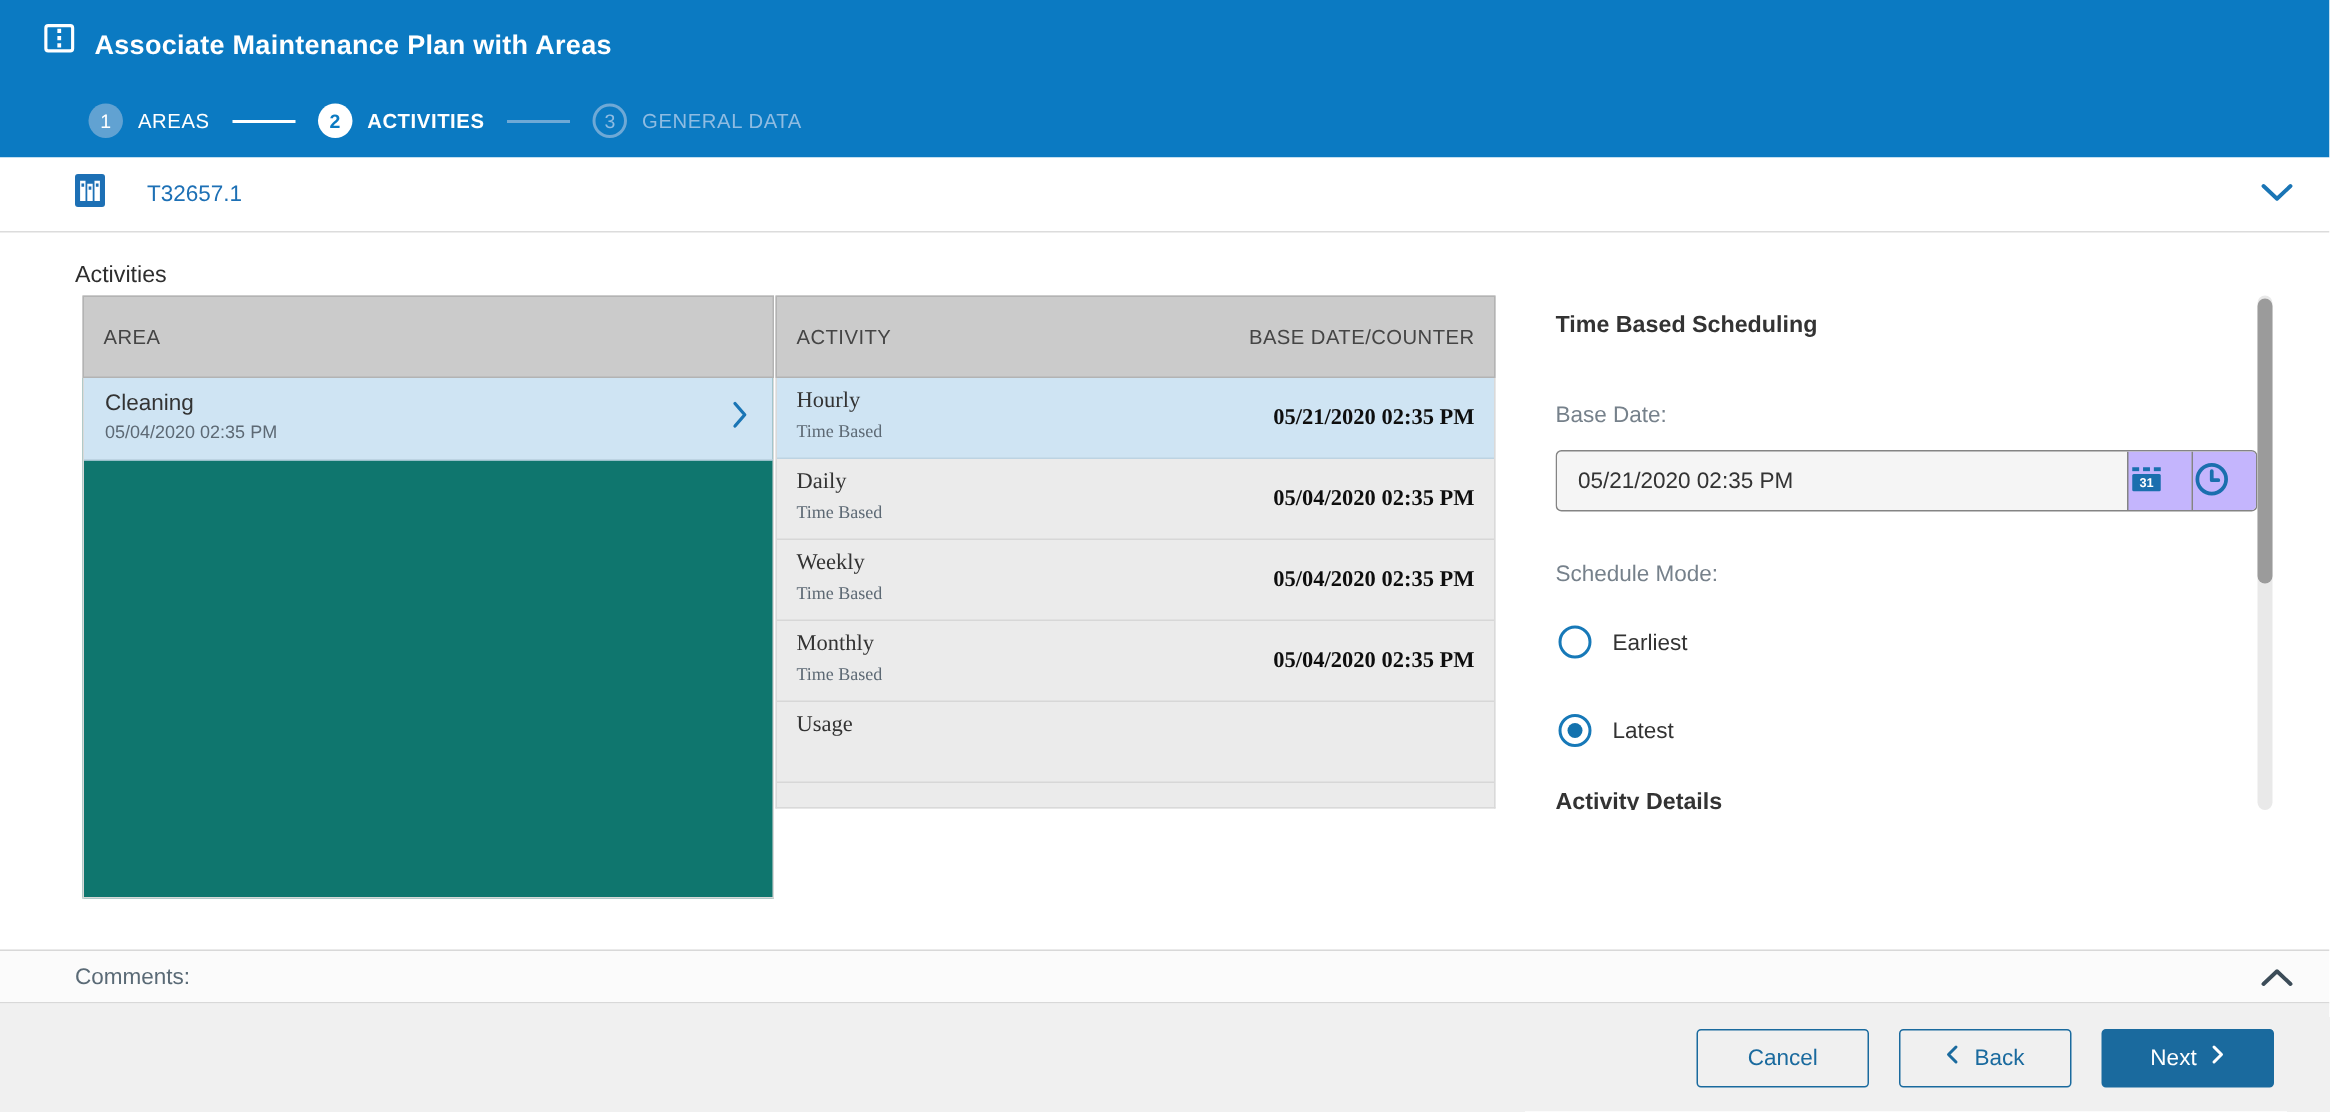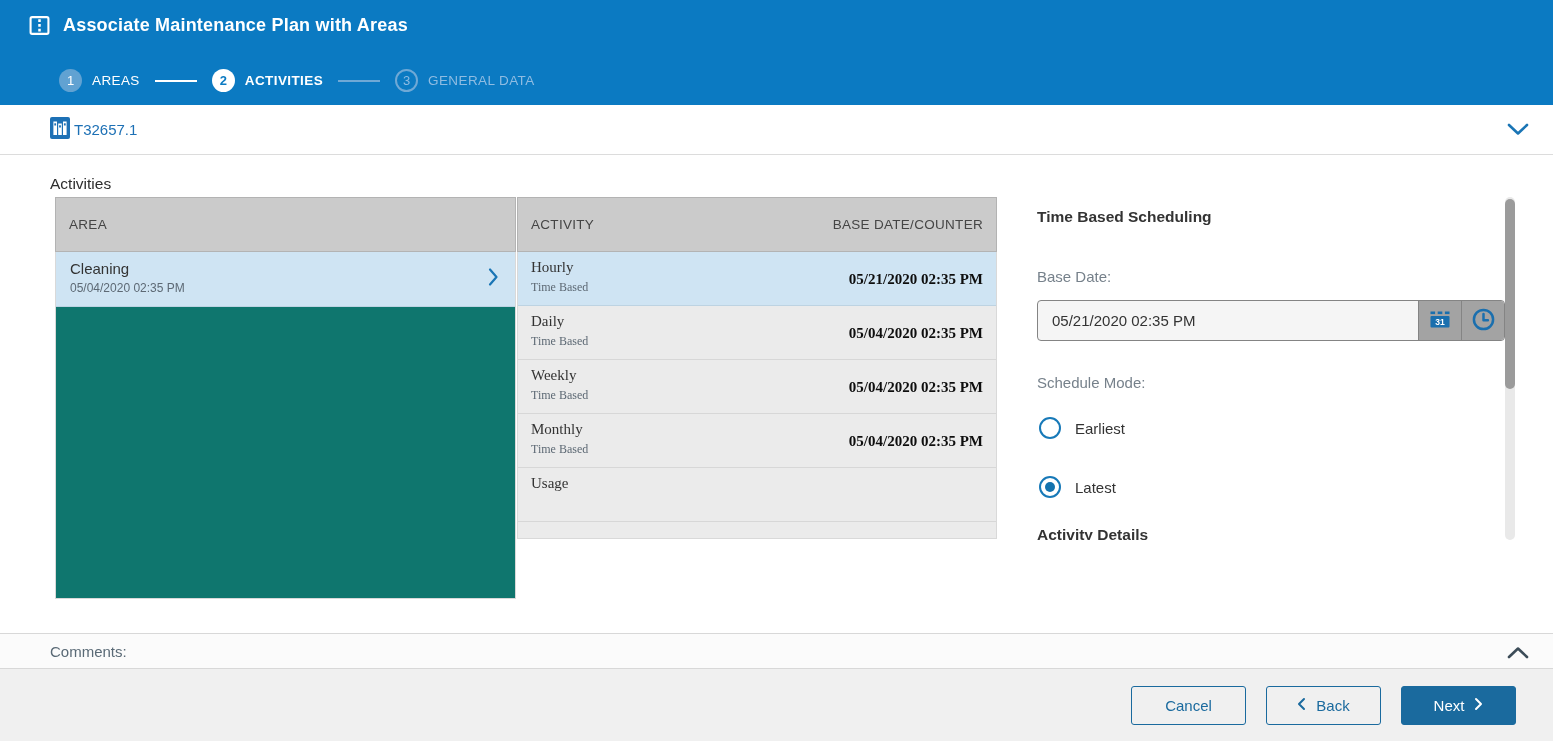--- a/index.html
+++ b/index.html
@@ -4,39 +4,39 @@
 <style>
   * { margin:0; padding:0; box-sizing:border-box; }
   html,body { width:1553px; height:741px; }
   body {
     position:relative; background:#ffffff; overflow:hidden;
     font-family:"Liberation Sans", sans-serif; color:#333;
   }
 
   
   .app-header { position:absolute; top:0; left:0; right:0; height:105px; background:#0b7ac2; }
-  .title-row { position:absolute; top:15px; left:29px; display:flex; align-items:flex-start; gap:13px; }
+  .title-row { position:absolute; top:15px; left:29px; display:flex; align-items:flex-end; gap:13px; }
   .app-title { color:#fff; font-size:18px; font-weight:600; letter-spacing:.2px; }
 
   .steps { position:absolute; top:69px; left:59px; display:flex; align-items:center; }
   .step { display:flex; align-items:center; }
   .step-num { width:23px; height:23px; border-radius:50%; display:flex; align-items:center; justify-content:center; font-size:13px; flex:none; }
   .step.done .step-num { background:#61a2d2; color:#fff; }
   .step.active .step-num { background:#fff; color:#0b7ac2; font-weight:700; }
   .step.upcoming .step-num { border:2px solid #6fa9d6; color:#8fbce2; background:transparent; }
   .step-label { margin-left:10px; font-size:13.5px; letter-spacing:.4px; }
   .step.done .step-label { color:#fff; }
   .step.active .step-label { color:#fff; font-weight:700; }
   .step.upcoming .step-label { color:#8fbce2; }
   .connector { width:42px; height:2px; margin:0 15px; background:#fff; }
   .connector.dim { background:#6fa9d6; }
 
   
   .context-bar { position:absolute; top:105px; left:0; right:0; height:50px; background:#fff; border-bottom:1px solid #dcdcdc; }
-  .fl-item { position:absolute; left:50px; top:0; height:100%; display:flex; align-items:center; gap:4px; cursor:pointer; }
+  .fl-item { position:absolute; left:50px; top:0; height:100%; display:flex; align-items:center; gap:28px; cursor:pointer; }
   .fl-label { color:#1d70b5; font-size:15px; }
   .context-chevron { position:absolute; right:24px; top:17px; cursor:pointer; }
 
   
   .section-label { position:absolute; left:50px; top:175px; font-size:15.5px; color:#2e2e2e; }
 
   .grid-header { height:55px; background:#cbcbcb; border:1px solid #b3b3b3; display:flex; align-items:center; padding:0 13px; font-size:13.5px; color:#454545; letter-spacing:.3px; flex:none; }
   .grid-header.split { justify-content:space-between; }
 
   .area-panel { position:absolute; left:38px; top:197px; width:478px; height:402px; display:flex; flex-direction:column;padding-left:17px; }
@@ -54,21 +54,21 @@
 
   
   .side-panel { position:absolute; left:1037px; top:197px; width:468px; height:343px; overflow:hidden; }
   .panel-title { position:absolute; top:11px; left:0; font-size:15.5px; font-weight:700; color:#333; }
   .field-label { position:absolute; left:0; font-size:15px; color:#76818b; }
   .base-date-label { top:71px; }
   .mode-label { top:177px; }
 
   .input-group { position:absolute; top:103px; left:0; width:468px; height:41px; border:1px solid #848484; border-radius:4px; background:#f5f5f5; display:flex; overflow:hidden; }
   .date-input { flex:1; border:none; background:transparent; font-size:15px; color:#333; padding:0 14px; font-family:inherit; outline:none; min-width:0; }
-  .icon-btn { width:43px; flex:none; border:none; border-left:1px solid #848484; display:flex; align-items:center; justify-content:center; background:#a3a3a3; cursor:pointer; }
+  .icon-btn { width:43px; flex:none; border:none; border-left:1px solid #848484; display:flex; align-items:center; background:#c4b5fd; cursor:pointer; }
 
   .radio-row { position:absolute; left:2px; display:flex; align-items:center; gap:14px; cursor:pointer; }
   .radio-row.first { top:220px; }
   .radio-row.second { top:256px;margin-top:23px; }
   .radio { width:22px; height:22px; border:2px solid #1779b8; border-radius:50%; background:#fff; display:flex; align-items:center; justify-content:center; flex:none; }
   .radio.checked::after { content:""; width:10px; height:10px; border-radius:50%; background:#1372ae; }
   .radio-label { font-size:15px; color:#333; }
 
   .details-title { position:absolute; top:329px; left:0; font-size:15.5px; font-weight:700; color:#333; }
 

